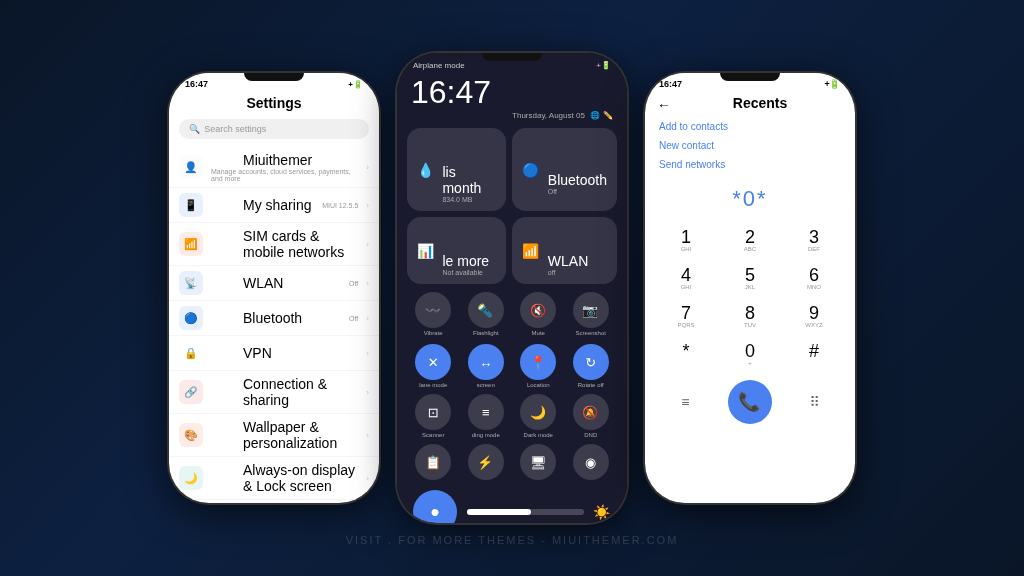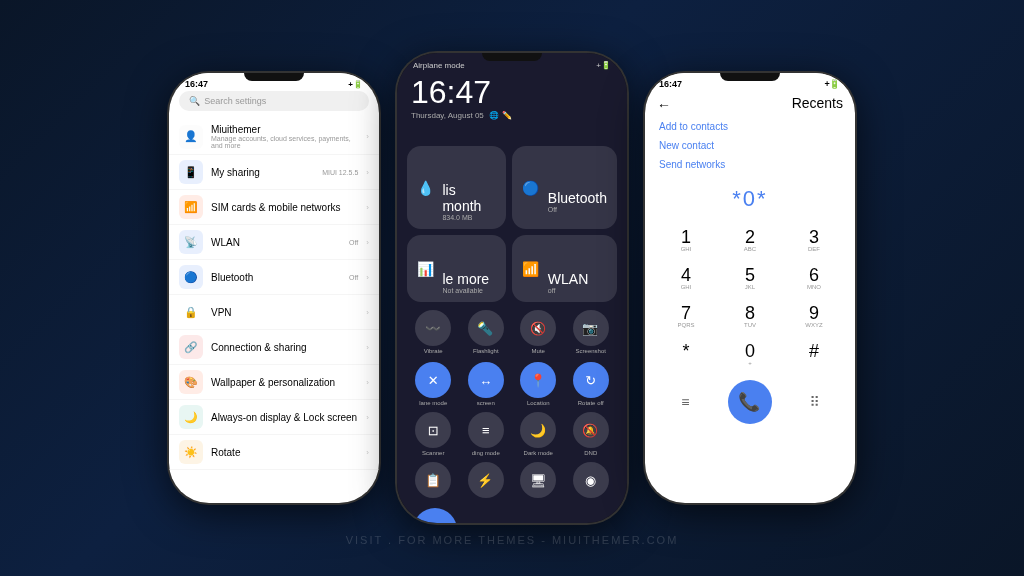--- a/index.html
+++ b/index.html
@@ -78,21 +78,21 @@
       width: 24px;
       height: 24px;
       border-radius: 6px;
       flex-shrink: 0;
       display: flex;
       align-items: center;
       justify-content: center;
       font-size: 11px;
     }
     .settings-text { flex: 1; }
-    .settings-title { font-size: 10px; font-weight: 500; color: #000; }
+    .settings-title { font-size: 14px; font-weight: 500; color: #000; margin-left: 32px; }
     .settings-subtitle { font-size: 7px; color: #999; }
     .settings-badge { font-size: 7px; color: #999; }
     .settings-arrow { font-size: 8px; color: #ccc; }
 
     
     .phone2 { width: 230px; height: 470px; }
     .phone2 .phone-screen { width: 230px; height: 470px; background: #1a1a2e; }
 
     .cc-status-bar {
       padding: 8px 16px 2px;
@@ -106,24 +106,25 @@
     .cc-time {
       font-size: 32px;
       font-weight: 300;
       color: #fff;
       text-align: left;
       padding: 2px 14px 0;
     }
     .cc-date-row {
       display: flex;
       align-items: center;
-      padding: 0 14px 26px;
+      padding: 0 14px 8px;
       gap: 6px;
       font-size: 8px;
       color: #aaa;
+      justify-content: flex-end;
     }
 
     .cc-tiles {
       display: grid;
       grid-template-columns: 1fr 1fr;
       gap: 6px;
       padding: 0 10px 6px;
     }
     .cc-tile {
       background: rgba(255,255,255,0.12);
@@ -231,21 +232,21 @@
       color: #000;
     }
 
     .dialer-header {
       display: flex;
       align-items: center;
       padding: 4px 12px 6px;
       gap: 6px;
     }
     .dialer-back { font-size: 14px; color: #000; }
-    .dialer-title { font-size: 14px; font-weight: 400; color: #000; text-align: right; flex: 1; }
+    .dialer-title { font-size: 14px; font-weight: 700; color: #000; text-align: center; flex: 1; }
 
     .dialer-action {
       padding: 4px 14px;
       font-size: 10px;
       color: #4a80f0;
       cursor: pointer;
     }
 
     .dialer-number-display {
       text-align: center;
@@ -324,20 +325,21 @@
 
   <div class="phone phone1">
     <div class="notch"></div>
     <div class="phone-screen">
       <div class="settings-status-bar">
         <span>16:47</span>
         <div class="status-icons">
           <span>+🔋</span>
         </div>
       </div>
+      <div class="settings-header">Settings</div>
       <div class="settings-search">
         <span>🔍</span>
         <span>Search settings</span>
       </div>
 
       <div id="settings-items-container">
           <div class="settings-item">
       <div class="settings-icon" style="background:#e8e8e820;">👤</div>
       <div class="settings-text">
         <div class="settings-title">Miuithemer</div>

